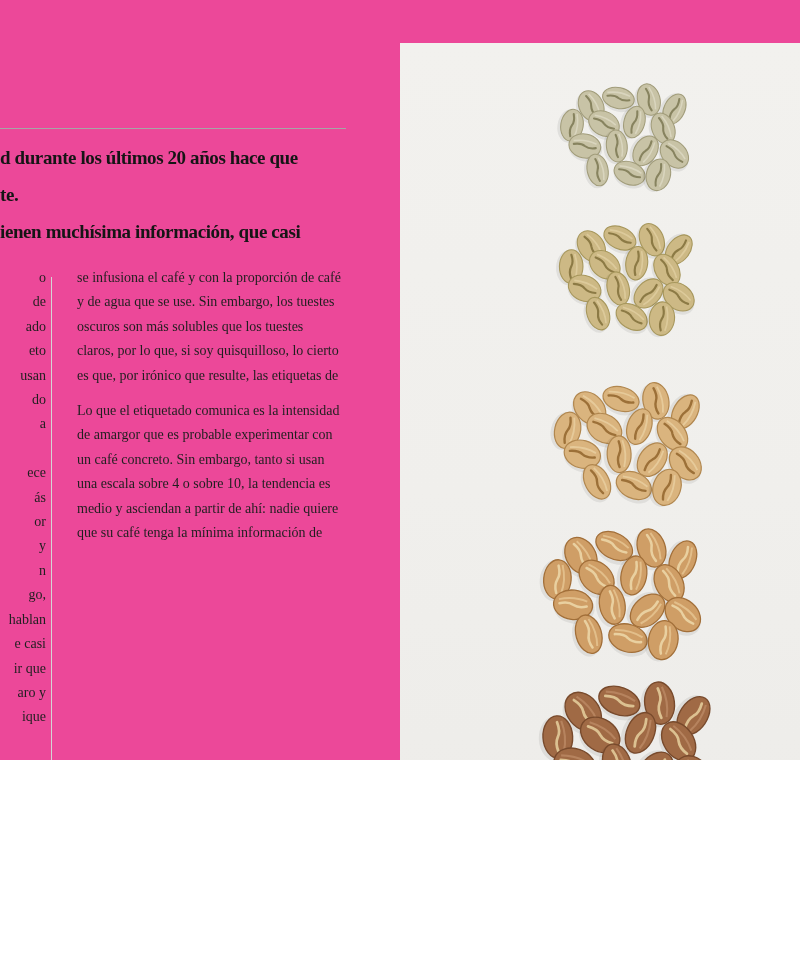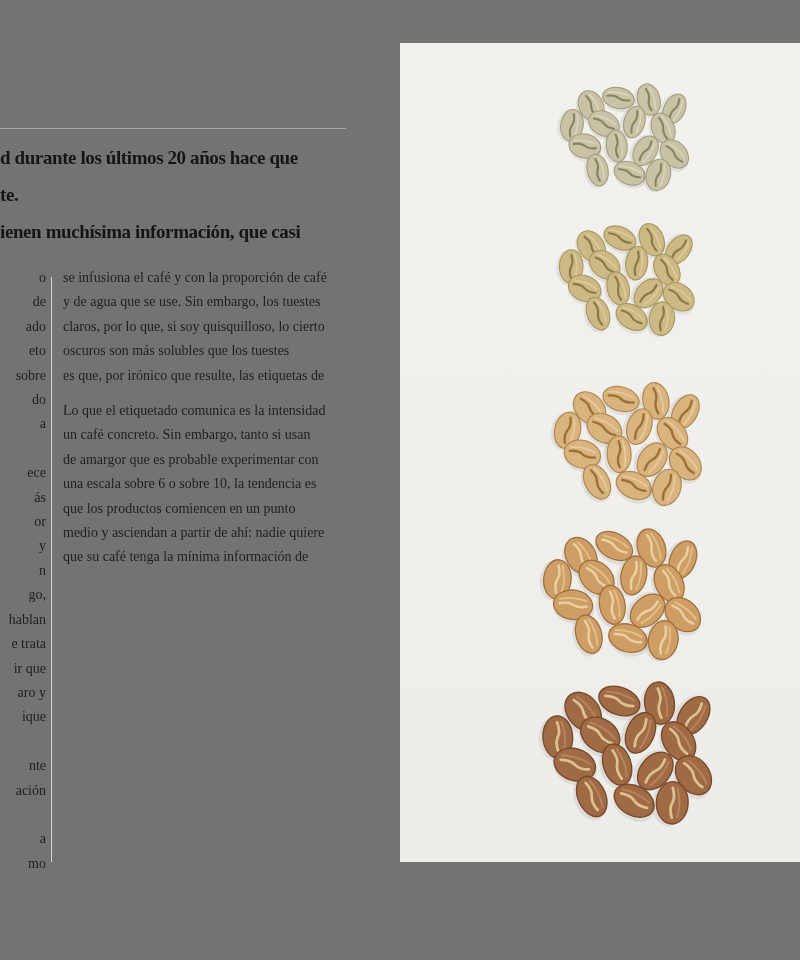--- a/index.html
+++ b/index.html
@@ -1,35 +1,35 @@
 <!DOCTYPE html>
 <html><head>
 <meta charset="utf-8">
 <style>
   html,body { margin:0; padding:0; background:#ffffff; }
   .page {
-    position:relative; width:800px; height:960px; background:#737373;
+    position:relative; width:800px; height:760px; background:#ec4899;
     font-family:"Liberation Serif", serif; color:#1f1f1f; overflow:hidden;
   }
   .toprule { position:absolute; left:0; top:128px; width:346px; height:1px; background:#a6a6a6; }
   .lead {
     position:absolute; left:0; top:139px; width:400px;
     font-size:19px; font-weight:bold; letter-spacing:-0.4px; line-height:37px;
     white-space:nowrap; color:#151515;
   }
   .frags {
     position:absolute; left:0; top:266px; width:46px;
     text-align:right; font-size:14px; line-height:24.4px; white-space:nowrap;
   }
   .vdivider { position:absolute; left:51px; top:277px; width:1px; height:585px; background:#d4d4d4; }
   .rightcol {
     position:absolute; left:63px; top:266px; width:300px;
     font-size:14px; line-height:24.4px;
   }
-  .rightcol .para { white-space:nowrap; }
+  .rightcol .para { white-space:nowrap;margin-left:14px; }
   .rightcol .para + .para { margin-top:11px; }
   .photo {
     position:absolute; left:400px; top:43px; width:400px; height:819px;
     background:linear-gradient(180deg,#f2f1ee 0%, #f0efec 55%, #edece9 100%);
   }
   .photo svg { position:absolute; left:0; top:0; }
 </style>
 </head>
 <body>
 
@@ -41,59 +41,58 @@
       <div>d durante los últimos 20 años hace que</div>
       <div>te.</div>
       <div>ienen muchísima información, que casi</div>
     </div>
 
   <div class="frags">
       <div>o</div>
       <div>de</div>
       <div>ado</div>
       <div>eto</div>
-      <div>sobre</div>
+      <div>usan</div>
       <div>do</div>
       <div>a</div>
       <div>&nbsp;</div>
       <div>ece</div>
       <div>ás</div>
       <div>or</div>
       <div>y</div>
       <div>n</div>
       <div>go,</div>
       <div>hablan</div>
-      <div>e trata</div>
+      <div>e casi</div>
       <div>ir que</div>
       <div>aro y</div>
       <div>ique</div>
       <div>&nbsp;</div>
       <div>nte</div>
       <div>ación</div>
       <div>&nbsp;</div>
       <div>a</div>
       <div>mo</div>
     </div>
 
   <div class="vdivider"></div>
 
   <div class="rightcol">
     <div class="para">
         <div>se infusiona el café y con la proporción de café</div>
         <div>y de agua que se use. Sin embargo, los tuestes</div>
+        <div>oscuros son más solubles que los tuestes</div>
         <div>claros, por lo que, si soy quisquilloso, lo cierto</div>
-        <div>oscuros son más solubles que los tuestes</div>
         <div>es que, por irónico que resulte, las etiquetas de</div>
       </div>
     <div class="para">
         <div>Lo que el etiquetado comunica es la intensidad</div>
+        <div>de amargor que es probable experimentar con</div>
         <div>un café concreto. Sin embargo, tanto si usan</div>
-        <div>de amargor que es probable experimentar con</div>
-        <div>una escala sobre 6 o sobre 10, la tendencia es</div>
-        <div>que los productos comiencen en un punto</div>
+        <div>una escala sobre 4 o sobre 10, la tendencia es</div>
         <div>medio y asciendan a partir de ahí: nadie quiere</div>
         <div>que su café tenga la mínima información de</div>
       </div>
   </div>
 
   <div class="photo">
       <svg width="400" height="819" viewBox="0 0 400 819">
         <g transform="translate(228,95) scale(0.8)">
           <g transform="translate(-12,-50) rotate(12)">
             <ellipse cx="1.5" cy="3" rx="21" ry="14" fill="#000" opacity="0.07"></ellipse>

